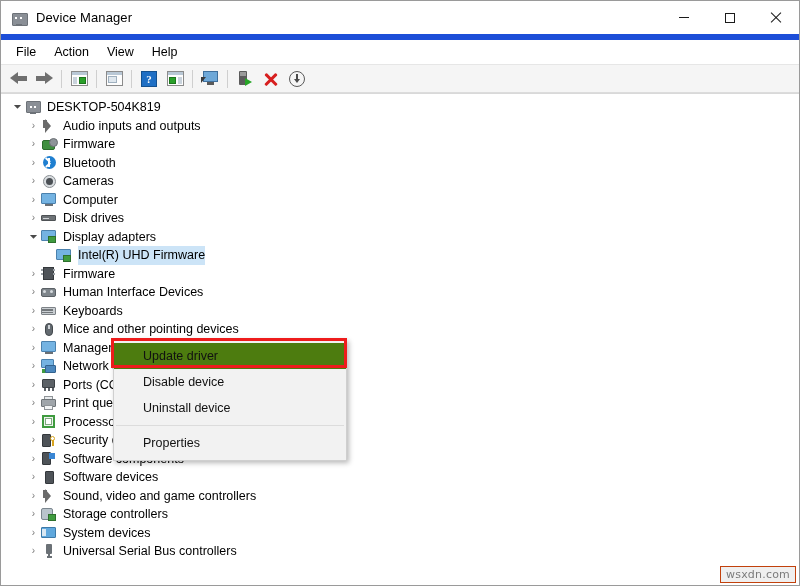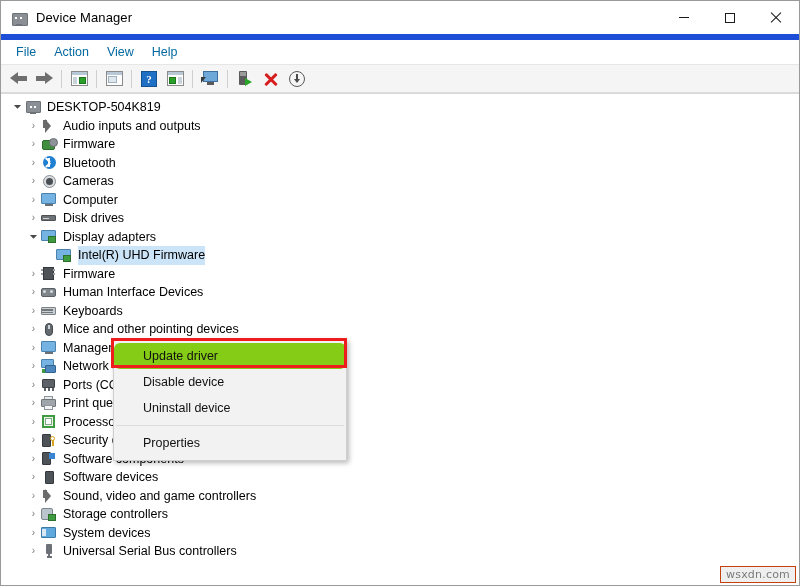--- a/index.html
+++ b/index.html
@@ -33,21 +33,21 @@
   .wb-max{width:10px;height:10px;border:1px solid #1b1b1b;box-sizing:border-box;}
   .wb-close{position:relative;width:12px;height:12px;}
   .wb-close:before,.wb-close:after{content:"";position:absolute;left:-1px;top:5px;width:14px;height:1px;background:#1b1b1b;}
   .wb-close:before{transform:rotate(45deg);}
   .wb-close:after{transform:rotate(-45deg);}
   
   .menubar{
     height:24px;min-height:24px;display:flex;align-items:center;
     background:#ffffff;padding-left:6px;border-bottom:1px solid #e6e6e6;
   }
-  .menuitem{padding:3px 9px;font-size:12.5px;color:#0369a1;}
+  .menuitem{padding:3px 9px;font-size:12.5px;color:#000000;}
   
   .toolbar{
     height:27px;min-height:27px;display:flex;align-items:center;
     background:#f5f5f5;border-bottom:1px solid #dcdcdc;padding-left:4px;
   }
   .tb{width:26px;height:23px;display:flex;align-items:center;justify-content:center;position:relative;}
   .tb-sep{width:1px;height:18px;background:#cfcfcf;margin:0 4px;}
   
   .arrow{position:relative;width:17px;height:13px;}
   .arrow .shaft{position:absolute;top:4px;width:9px;height:5px;background:#6f6f6f;}
@@ -136,21 +136,21 @@
   .usb-s{position:absolute;left:8px;top:9px;width:2px;height:5px;background:#6b7176;}
   .usb-c{position:absolute;left:6.5px;top:12px;width:5px;height:2px;background:#6b7176;}
   
   .ctxmenu{
     position:absolute;left:112px;top:245px;width:232px;
     background:#f2f2f2;border:1px solid #cfcfcf;
     box-shadow:2px 2px 5px rgba(0,0,0,.28);
     padding:3px 0 4px 0;z-index:30;
   }
   .ctxitem{height:26px;display:flex;align-items:center;padding-left:29px;font-size:12.5px;color:#111;}
-  .ctxitem.hl{background:#84cc16;border-radius:6px;}
+  .ctxitem.hl{background:#4d7c0f;}
   .ctxitem.bold{font-weight:normal;}
   .ctxsep{height:1px;background:#dcdcdc;margin:4px 2px 4px 2px;}
   .redbox{
     position:absolute;left:110px;top:244px;width:236px;height:30px;
     border:3px solid #ee1c1c;box-sizing:border-box;z-index:40;pointer-events:none;
   }
   
   .statusbar{
     height:24px;min-height:24px;background:#f0f0f0;border-top:1px solid #d2d2d2;
     display:flex;align-items:center;padding-left:7px;font-size:12.5px;color:#000;

